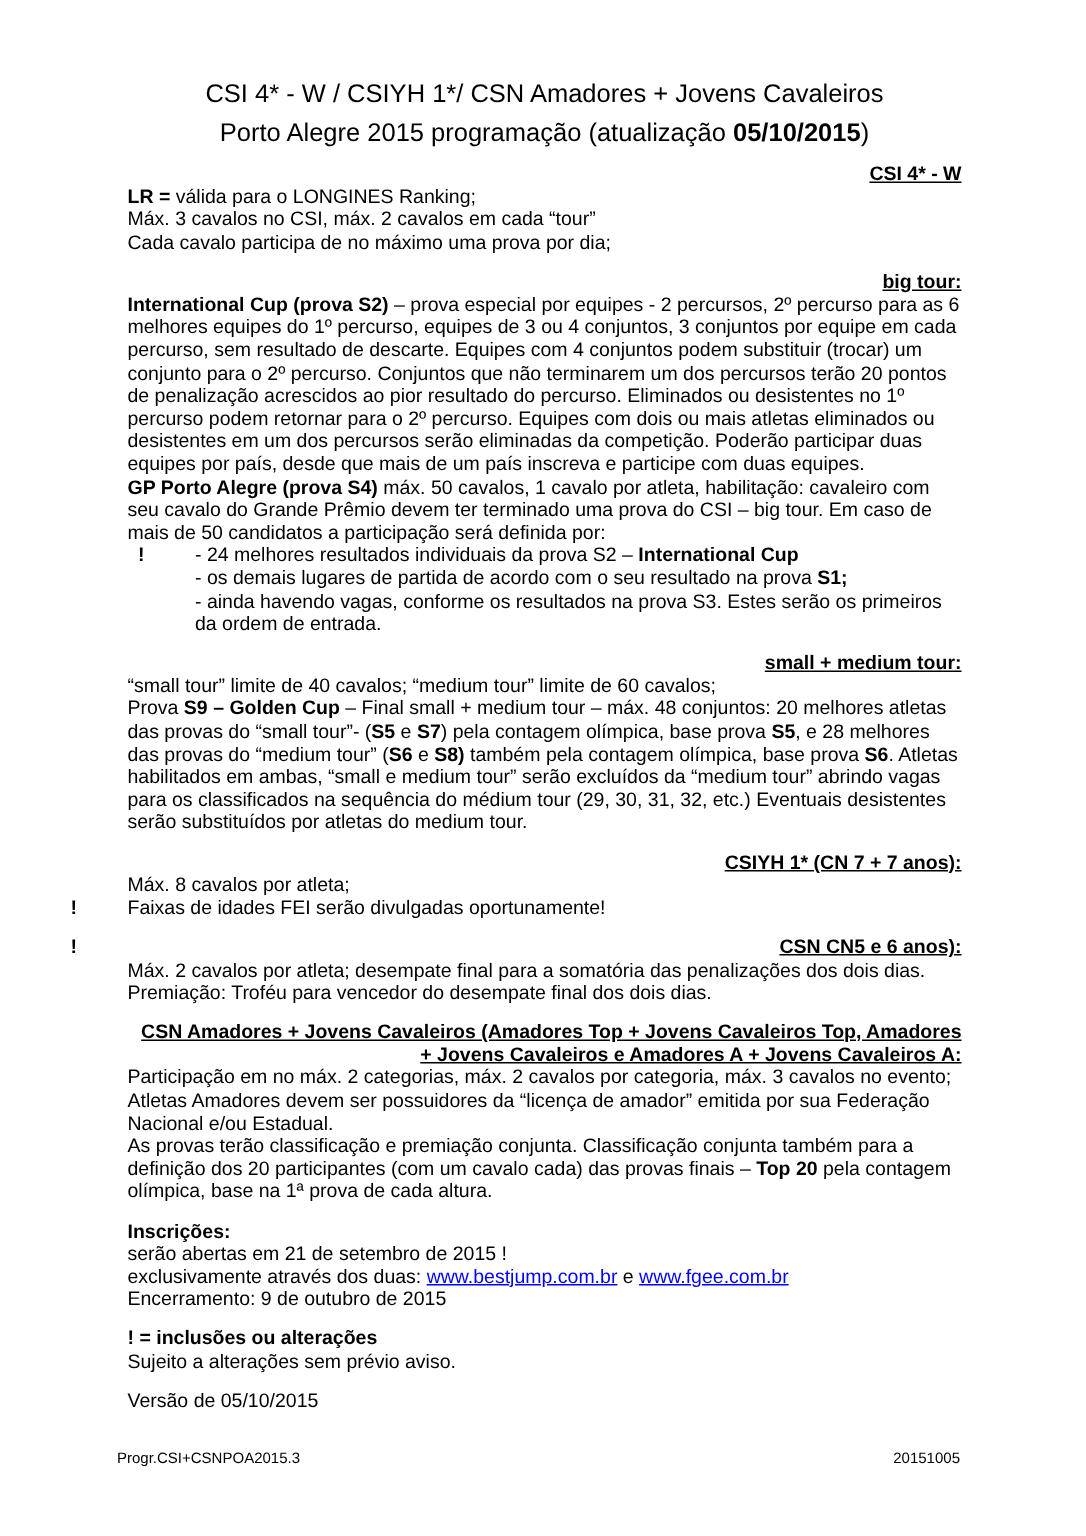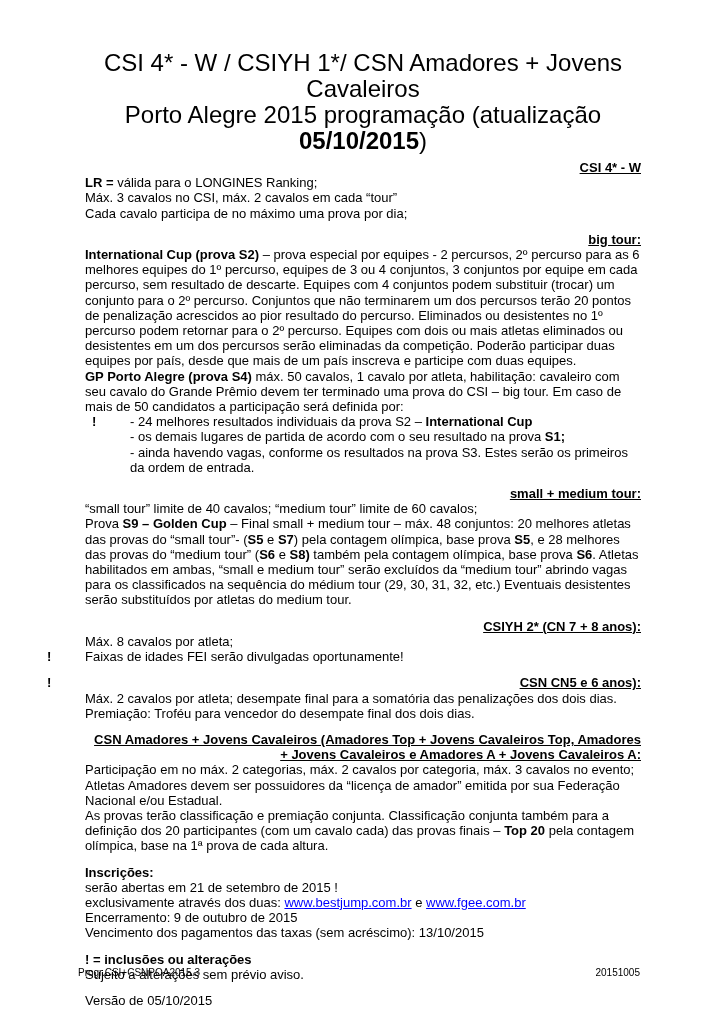--- a/index.html
+++ b/index.html
@@ -2,21 +2,21 @@
 <html><head>
 <meta charset="utf-8">
 <style>
   html,body{margin:0;padding:0;background:#888;}
   .page{
     width:724px;height:1024px;position:relative;background:#ffffff;
     font-family:"Liberation Sans","DejaVu Sans",sans-serif;color:#000;
     overflow:hidden;margin:0 auto;
   }
   .content{position:absolute;left:85px;top:50px;width:556px;}
-  .title{text-align:center;font-size:24px;line-height:26px;margin-bottom:6px;}
+  .title{text-align:center;font-size:17px;line-height:26px;margin-bottom:6px;}
   .title .b{font-weight:bold;}
   .body-text{font-size:13px;line-height:15.2px;}
   .blk{position:relative;}
   .h{font-weight:bold;text-decoration:underline;text-align:right;}
   .b{font-weight:bold;}
   .li{margin-left:45px;}
   .gap{height:11px;}
   .bang{position:absolute;left:-38px;top:0;font-weight:bold;text-decoration:none;}
   .lnk{color:#0000ff;text-decoration:underline;cursor:pointer;}
   .footer{
@@ -44,38 +44,37 @@
         <div class="blk p"><span class="b">International Cup (prova S2)</span><span> – prova especial por equipes - 2 percursos, 2º percurso para as 6 melhores equipes do 1º percurso, equipes de 3 ou 4 conjuntos, 3 conjuntos por equipe em cada percurso, sem resultado de descarte. Equipes com 4 conjuntos podem substituir (trocar) um conjunto para o 2º percurso. Conjuntos que não terminarem um dos percursos terão 20 pontos de penalização acrescidos ao pior resultado do percurso. Eliminados ou desistentes no 1º percurso podem retornar para o 2º percurso. Equipes com dois ou mais atletas eliminados ou desistentes em um dos percursos serão eliminadas da competição. Poderão participar duas equipes por país, desde que mais de um país inscreva e participe com duas equipes.</span></div>
         <div class="blk p"><span class="b">GP Porto Alegre (prova S4)</span><span> máx. 50 cavalos, 1 cavalo por atleta, habilitação: cavaleiro com seu cavalo do Grande Prêmio devem ter terminado uma prova do CSI – big tour. Em caso de mais de 50 candidatos a participação será definida por:</span></div>
         <div class="blk li"><span class="bang">!</span><span>- 24 melhores resultados individuais da prova S2 – </span><span class="b">International Cup</span></div>
         <div class="blk li"><span>- os demais lugares de partida de acordo com o seu resultado na prova </span><span class="b">S1;</span></div>
         <div class="blk li"><span>- ainda havendo vagas, conforme os resultados na prova S3. Estes serão os primeiros da ordem de entrada.</span></div>
         <div class="blk gap"></div>
         <div class="blk h"><span>small + medium tour:</span></div>
         <div class="blk p"><span>“small tour” limite de 40 cavalos; “medium tour” limite de 60 cavalos;</span></div>
         <div class="blk p"><span>Prova </span><span class="b">S9 – Golden Cup</span><span> – Final small + medium tour – máx. 48 conjuntos: 20 melhores atletas das provas do “small tour”- (</span><span class="b">S5</span><span> e </span><span class="b">S7</span><span>) pela contagem olímpica, base prova </span><span class="b">S5</span><span>, e 28 melhores das provas do “medium tour” (</span><span class="b">S6</span><span> e </span><span class="b">S8)</span><span> também pela contagem olímpica, base prova </span><span class="b">S6</span><span>. Atletas habilitados em ambas, “small e medium tour” serão excluídos da “medium tour” abrindo vagas para os classificados na sequência do médium tour (29, 30, 31, 32, etc.) Eventuais desistentes serão substituídos por atletas do medium tour.</span></div>
         <div class="blk gap"></div>
-        <div class="blk h"><span>CSIYH 2* (CN 7 + 8 anos):</span></div>
+        <div class="blk h"><span>CSIYH 1* (CN 7 + 7 anos):</span></div>
         <div class="blk p"><span>Máx. 8 cavalos por atleta;</span></div>
         <div class="blk p"><span class="bang">!</span><span>Faixas de idades FEI serão divulgadas oportunamente!</span></div>
         <div class="blk gap"></div>
         <div class="blk h"><span class="bang">!</span><span>CSN CN5 e 6 anos):</span></div>
         <div class="blk p"><span>Máx. 2 cavalos por atleta; desempate final para a somatória das penalizações dos dois dias.</span></div>
         <div class="blk p"><span>Premiação: Troféu para vencedor do desempate final dos dois dias.</span></div>
         <div class="blk gap"></div>
         <div class="blk h"><span>CSN Amadores + Jovens Cavaleiros (Amadores Top + Jovens Cavaleiros Top, Amadores + Jovens Cavaleiros e Amadores A + Jovens Cavaleiros A:</span></div>
         <div class="blk p"><span>Participação em no máx. 2 categorias, máx. 2 cavalos por categoria, máx. 3 cavalos no evento;</span></div>
         <div class="blk p"><span>Atletas Amadores devem ser possuidores da “licença de amador” emitida por sua Federação Nacional e/ou Estadual.</span></div>
         <div class="blk p"><span>As provas terão classificação e premiação conjunta. Classificação conjunta também para a definição dos 20 participantes (com um cavalo cada) das provas finais – </span><span class="b">Top 20</span><span> pela contagem olímpica, base na 1ª prova de cada altura.</span></div>
         <div class="blk gap"></div>
         <div class="blk p"><span class="b">Inscrições:</span></div>
         <div class="blk p"><span>serão abertas em 21 de setembro de 2015 !</span></div>
         <div class="blk p"><span>exclusivamente através dos duas: </span><a class="lnk">www.bestjump.com.br</a><span> e </span><a class="lnk">www.fgee.com.br</a></div>
         <div class="blk p"><span>Encerramento: 9 de outubro de 2015</span></div>
-        <div class="blk p"><span>Vencimento dos pagamentos das taxas (sem acréscimo): 13/10/2015</span></div>
         <div class="blk gap"></div>
         <div class="blk p"><span class="b">! = inclusões ou alterações</span></div>
         <div class="blk p"><span>Sujeito a alterações sem prévio aviso.</span></div>
         <div class="blk gap"></div>
         <div class="blk p"><span>Versão de 05/10/2015</span></div>
       </div>
   </div>
   <div class="footer">
     <span>Progr.CSI+CSNPOA2015.3</span>
     <span>20151005</span>

